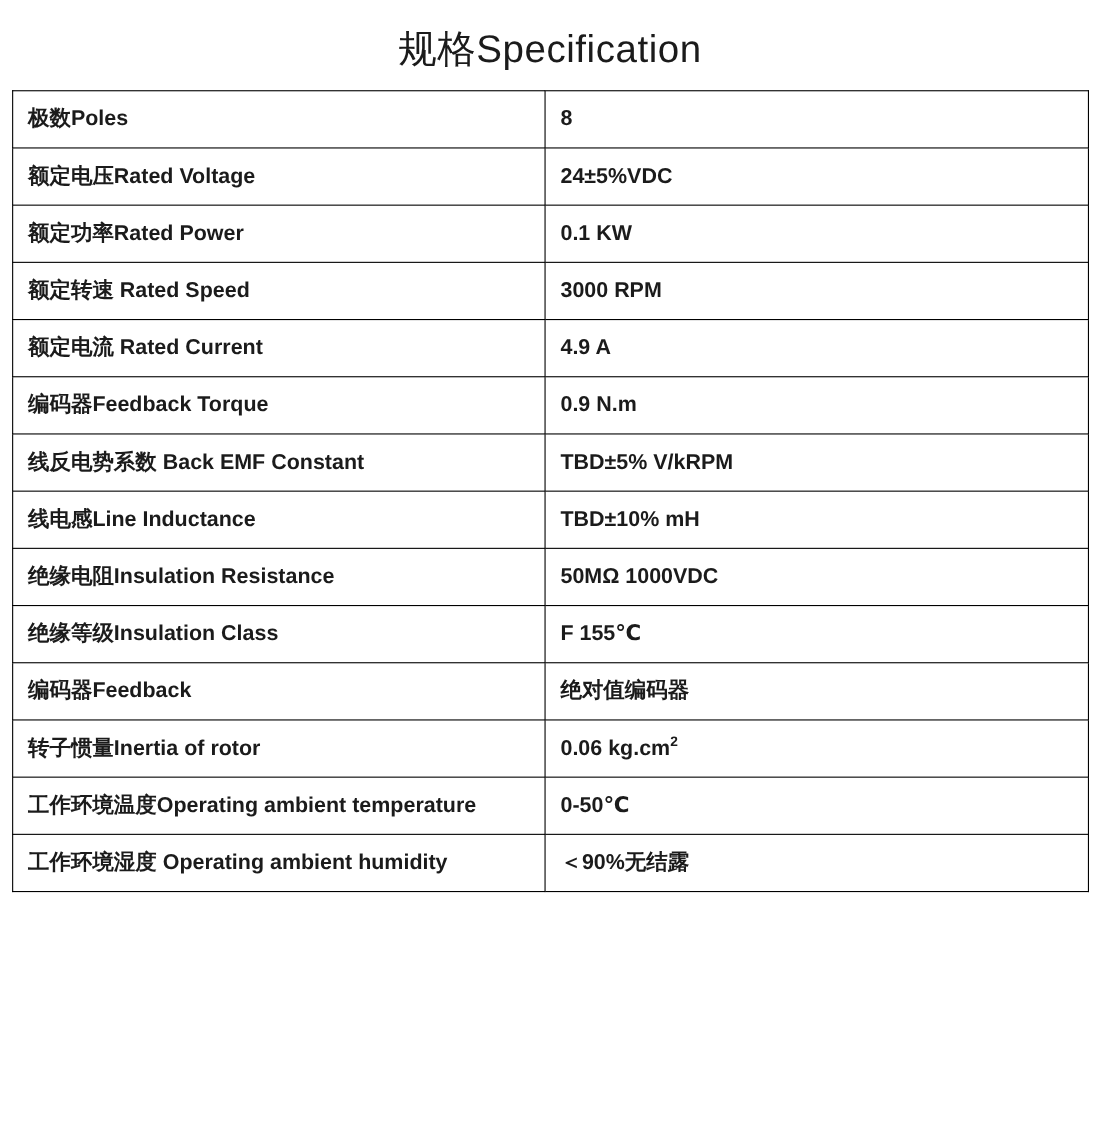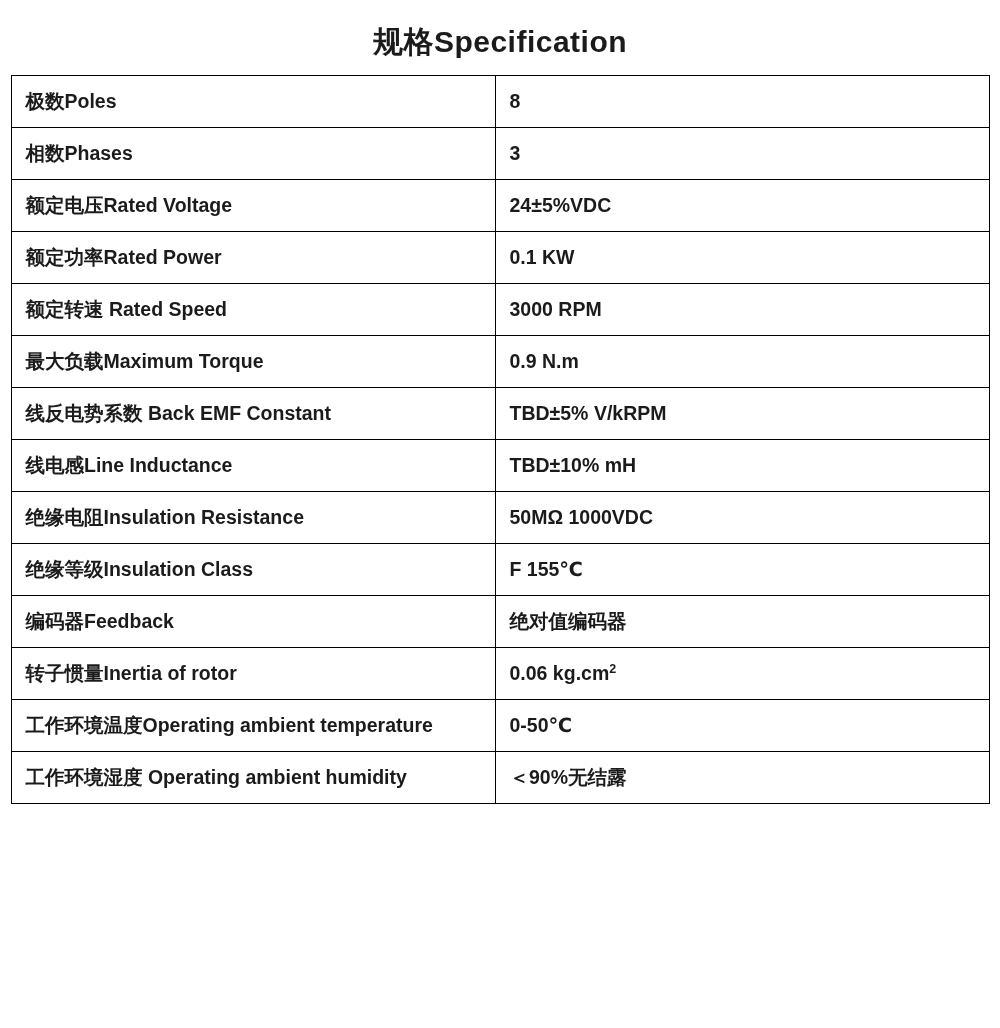--- a/index.html
+++ b/index.html
@@ -15,22 +15,22 @@
     overflow: hidden;
   }
   .page {
     width: 1000px;
     height: 1028px;
     position: relative;
     box-sizing: border-box;
   }
   .doc-title {
     text-align: center;
-    font-size: 30px;
-    font-weight: 700;
+    font-size: 35px;
+    font-weight: 400;
     color: #1b1b1b;
     letter-spacing: 0.5px;
     padding-top: 22px;
     padding-bottom: 14px;
     margin: 0;
     line-height: 1.3;
   }
   .spec-table {
     width: 920px;
     margin: 0 auto;
@@ -68,37 +68,37 @@
 
   <h1 class="doc-title">规格Specification</h1>
 
   <table class="spec-table">
     <tbody>
       <tr>
         <td class="col-label">极数Poles</td>
         <td class="col-value">8</td>
       </tr>
       <tr>
-        <td class="col-label">相数Phases</td>
-        <td class="col-value">3</td>
-      </tr>
-      <tr>
         <td class="col-label">额定电压Rated Voltage</td>
         <td class="col-value">24±5%VDC</td>
       </tr>
       <tr>
         <td class="col-label">额定功率Rated Power</td>
         <td class="col-value">0.1 KW</td>
       </tr>
       <tr>
         <td class="col-label">额定转速 Rated Speed</td>
         <td class="col-value">3000 RPM</td>
       </tr>
       <tr>
-        <td class="col-label">最大负载Maximum Torque</td>
+        <td class="col-label">额定电流 Rated Current</td>
+        <td class="col-value">4.9 A</td>
+      </tr>
+      <tr>
+        <td class="col-label">编码器Feedback Torque</td>
         <td class="col-value">0.9 N.m</td>
       </tr>
       <tr>
         <td class="col-label">线反电势系数 Back EMF Constant</td>
         <td class="col-value">TBD±5% V/kRPM</td>
       </tr>
       <tr>
         <td class="col-label">线电感Line Inductance</td>
         <td class="col-value">TBD±10% mH</td>
       </tr>

